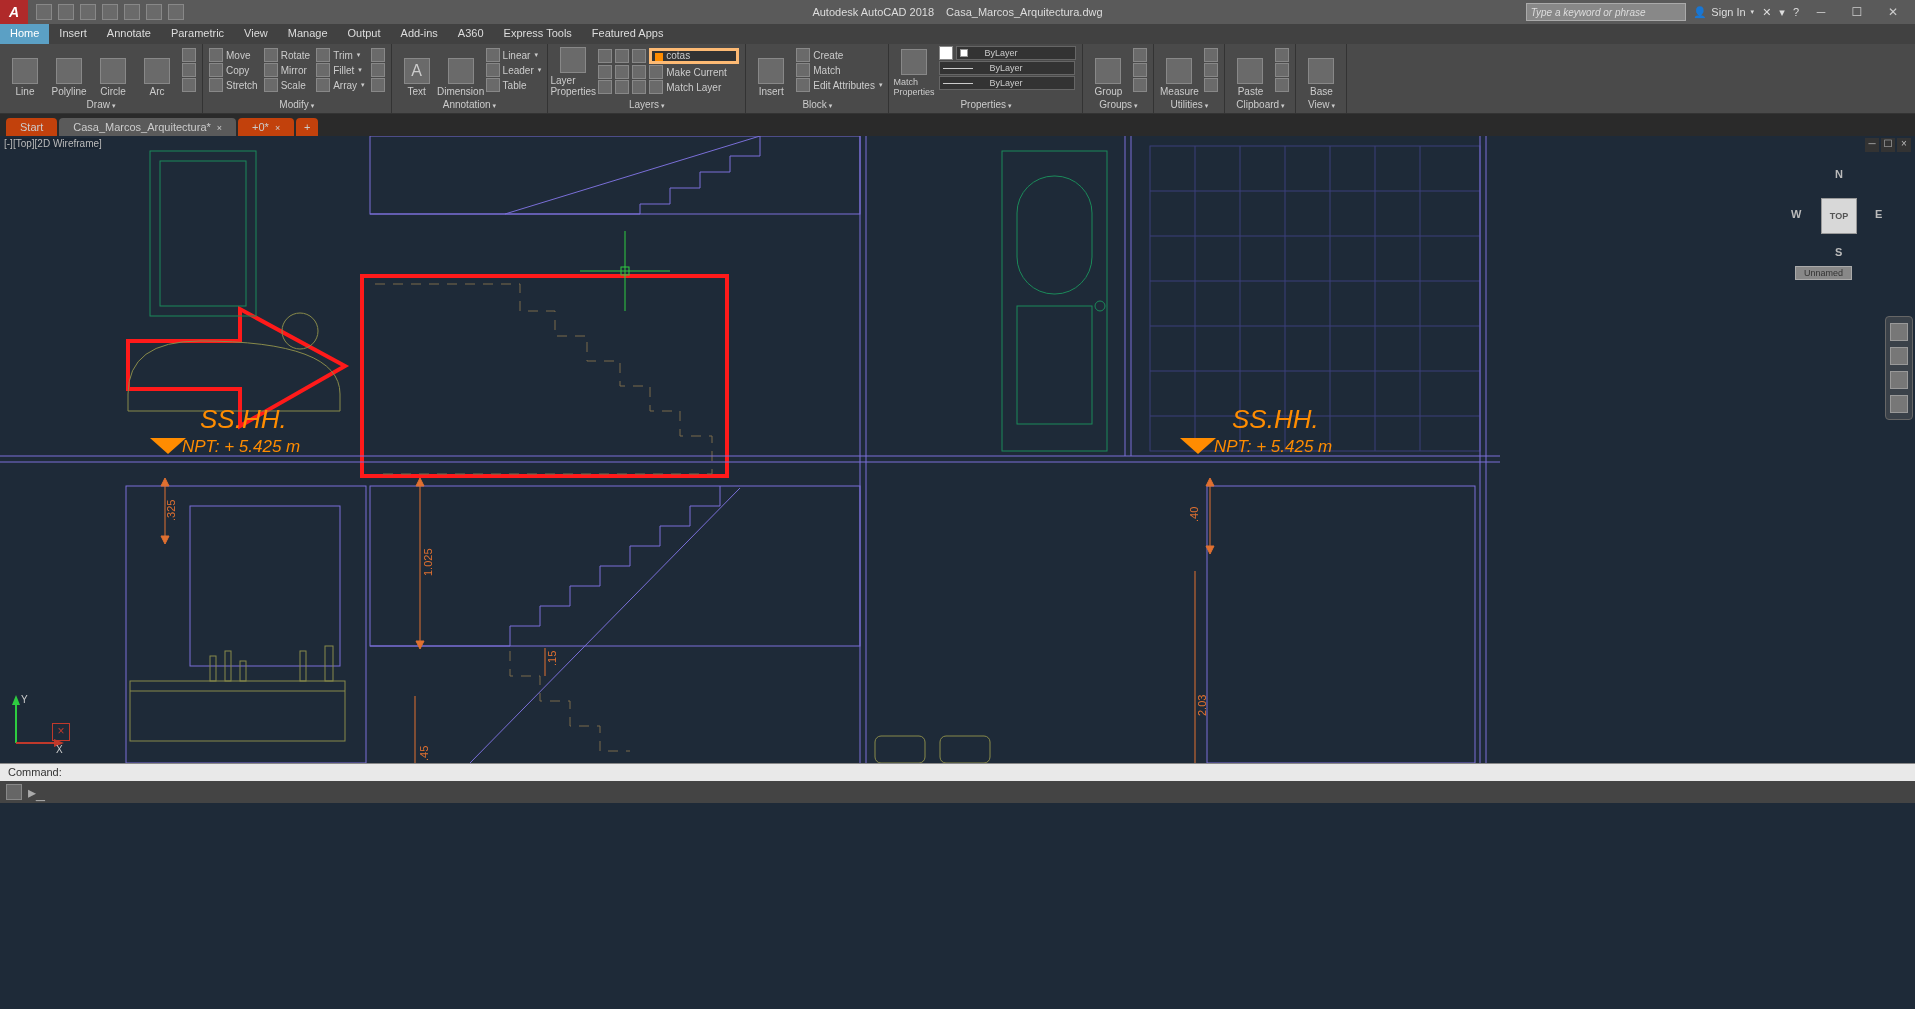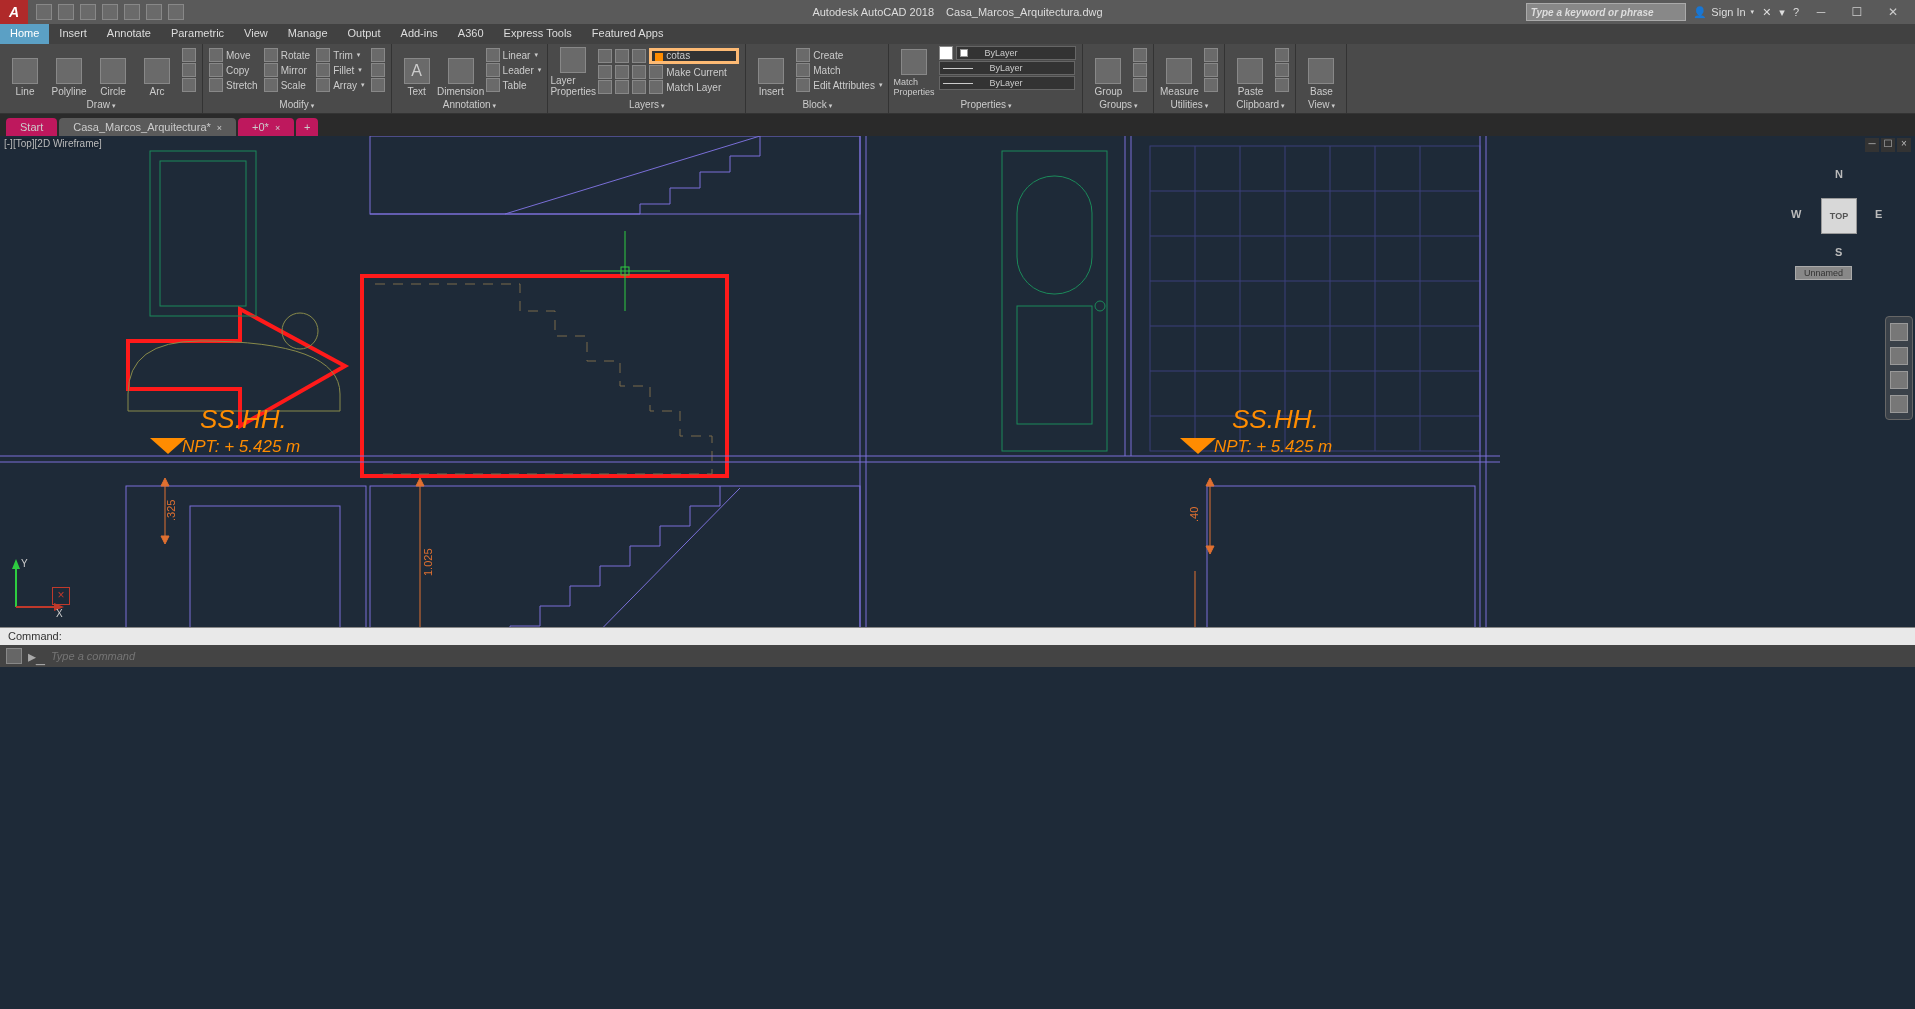--- a/index.html
+++ b/index.html
@@ -4,21 +4,21 @@
 <style>
 * { margin: 0; padding: 0; box-sizing: border-box; font-family: "Segoe UI", Tahoma, sans-serif; }
 body { width: 1915px; height: 1009px; background: #1e2a38; overflow: hidden; user-select: none; }
 
 .titlebar { height: 24px; background: #5a5a5a; display: flex; align-items: center; color: #ddd; font-size: 11px; position: relative; }
 .titlebar .app-logo { width: 28px; height: 24px; background: #b02a2a; color: #fff; font-weight: bold; display: flex; align-items: center; justify-content: center; font-size: 14px; font-style: italic; }
 .titlebar .qat { display: flex; gap: 6px; padding: 0 8px; }
 .titlebar .qat-btn { width: 16px; height: 16px; background: #6a6a6a; border: 1px solid #888; }
 .titlebar .title-center { position: absolute; left: 50%; transform: translateX(-50%); display: flex; gap: 12px; text-align: right; }
 .titlebar .title-right { margin-left: auto; display: flex; align-items: center; gap: 8px; padding-right: 8px; }
-.titlebar .search-box { background: #888; border: 1px solid #aaa; width: 160px; height: 18px; font-size: 10px; font-style: italic; padding: 0 4px; color: #ddd; display:flex; align-items:center;font-weight:bold; }
+.titlebar .search-box { background: #888; border: 1px solid #aaa; width: 160px; height: 18px; font-size: 10px; font-style: italic; padding: 0 4px; color: #ddd; display:flex; align-items:center; }
 .titlebar .signin { display: flex; align-items: center; gap: 4px; font-size: 11px; }
 .titlebar .win-btn { width: 28px; height: 20px; display: flex; align-items: center; justify-content: center; color: #ccc; font-size: 12px; }
 
 .menubar { height: 20px; background: #414141; display: flex; font-size: 11px; color: #ddd; }
 .menubar .tab { padding: 3px 10px; cursor: pointer; }
 .menubar .tab.active { background: #5ba0c5; color: #fff; }
 
 .ribbon { height: 70px; background: #4a4a4a; display: flex; color: #ccc; font-size: 10px; border-bottom: 1px solid #333; }
 .ribbon-panel { display: flex; flex-direction: column; border-right: 1px solid #333; padding: 2px 4px; position: relative; }
 .ribbon-panel .panel-body { flex: 1; display: flex; gap: 2px; }
@@ -27,26 +27,26 @@
 .big-btn { width: 42px; display: flex; flex-direction: column; align-items: center; justify-content: flex-end; padding-bottom: 1px; cursor: pointer; }
 .big-btn .ico { width: 26px; height: 26px; background: #6a6a6a; border: 1px solid #888; margin-bottom: 2px; }
 .small-col { display: flex; flex-direction: column; gap: 1px; padding: 2px; }
 .small-row { display: flex; align-items: center; gap: 3px; white-space: nowrap; cursor:pointer; }
 .small-row .s-ico { width: 14px; height: 14px; background: #6a6a6a; border: 1px solid #888; flex-shrink: 0; }
 .dd { font-size: 7px; margin-left: 1px; }
 .layer-sel { background: #333; border: 3px solid #fdba74; height: 16px; width: 90px; font-size: 10px; padding: 0 3px; display:flex; align-items:flex-end; }
 .prop-sel { background: #333; border: 1px solid #666; height: 14px; width: 120px; font-size: 9px; padding: 0 3px; display:flex; align-items:center; gap:16px;}
 
 .filetabs { height: 22px; background: #2a2a2a; display: flex; align-items: flex-end; font-size: 11px; padding-left: 6px; }
-.filetab { background: #be185d; color: #ccc; padding: 3px 14px; border-radius: 4px 4px 0 0; margin-right: 2px; cursor: pointer; }
+.filetab { background: #c2410c; color: #ccc; padding: 3px 14px; border-radius: 4px 4px 0 0; margin-right: 2px; cursor: pointer; }
 .filetab.active { background: #5a5a5a; }
 .filetab.newtab { width: 22px; text-align: center; padding: 3px 0; }
 .filetab .close { margin-left: 6px; font-size: 9px; }
 
-.viewport { position: relative; width: 100%; height: 491px; background: #1e2a38; overflow: hidden; padding-left: 23px; }
+.viewport { position: relative; width: 100%; height: 627px; background: #1e2a38; overflow: hidden; padding-left: 23px; }
 .vp-label { position: absolute; top: 2px; left: 4px; color: #bbb; font-size: 10px; background: rgba(0,0,0,0.1); }
 .cad { position: absolute; top: 0; left: 0; }
 .drawing-text { font-family: Arial; font-style: italic; fill: #ff8c00; }
 .dim-text { fill: #e07030; font-size: 11px; }
 
 .viewcube { position: absolute; top: 10px; right: 20px; width: 110px; height: 150px; pointer-events: none; }
 .viewcube .cube { width: 36px; height: 36px; background: #d8d8d8; border: 1px solid #999; color: #555; font-size: 9px; font-weight: bold; display: flex; align-items: center; justify-content: center; position: absolute; top: 52px; left: 36px; }
 .viewcube .dir { position: absolute; color: #bbb; font-size: 11px; font-weight: bold; }
 .viewcube .unnamed { position: absolute; bottom: 16px; left: 10px; background: #888; border: 1px solid #aaa; padding: 1px 8px; font-size: 9px; color: #333; }
 .vp-win-btns { position: absolute; top: 2px; right: 4px; display: flex; gap: 2px; }
@@ -567,14 +567,13 @@
     <polygon points="48,46 48,54 58,50" fill="#c0392b"></polygon>
     <text x="50" y="60" fill="#ccc" font-size="10">X</text>
   </svg>
   <div style="position:absolute;left:52px;bottom:22px;width:18px;height:18px;border:1px solid #c0392b;color:#c0392b;font-size:12px;text-align:center;">×</div>
 </div>
 
 <div class="cmd-history">Command:</div>
 <div class="cmd-line">
   <div class="prompt-ico"></div>
   <span style="color:#aaa;">▸_</span>
-  <input type="text" placeholder="Type a command" style="">
 </div>
 
 </body></html>

